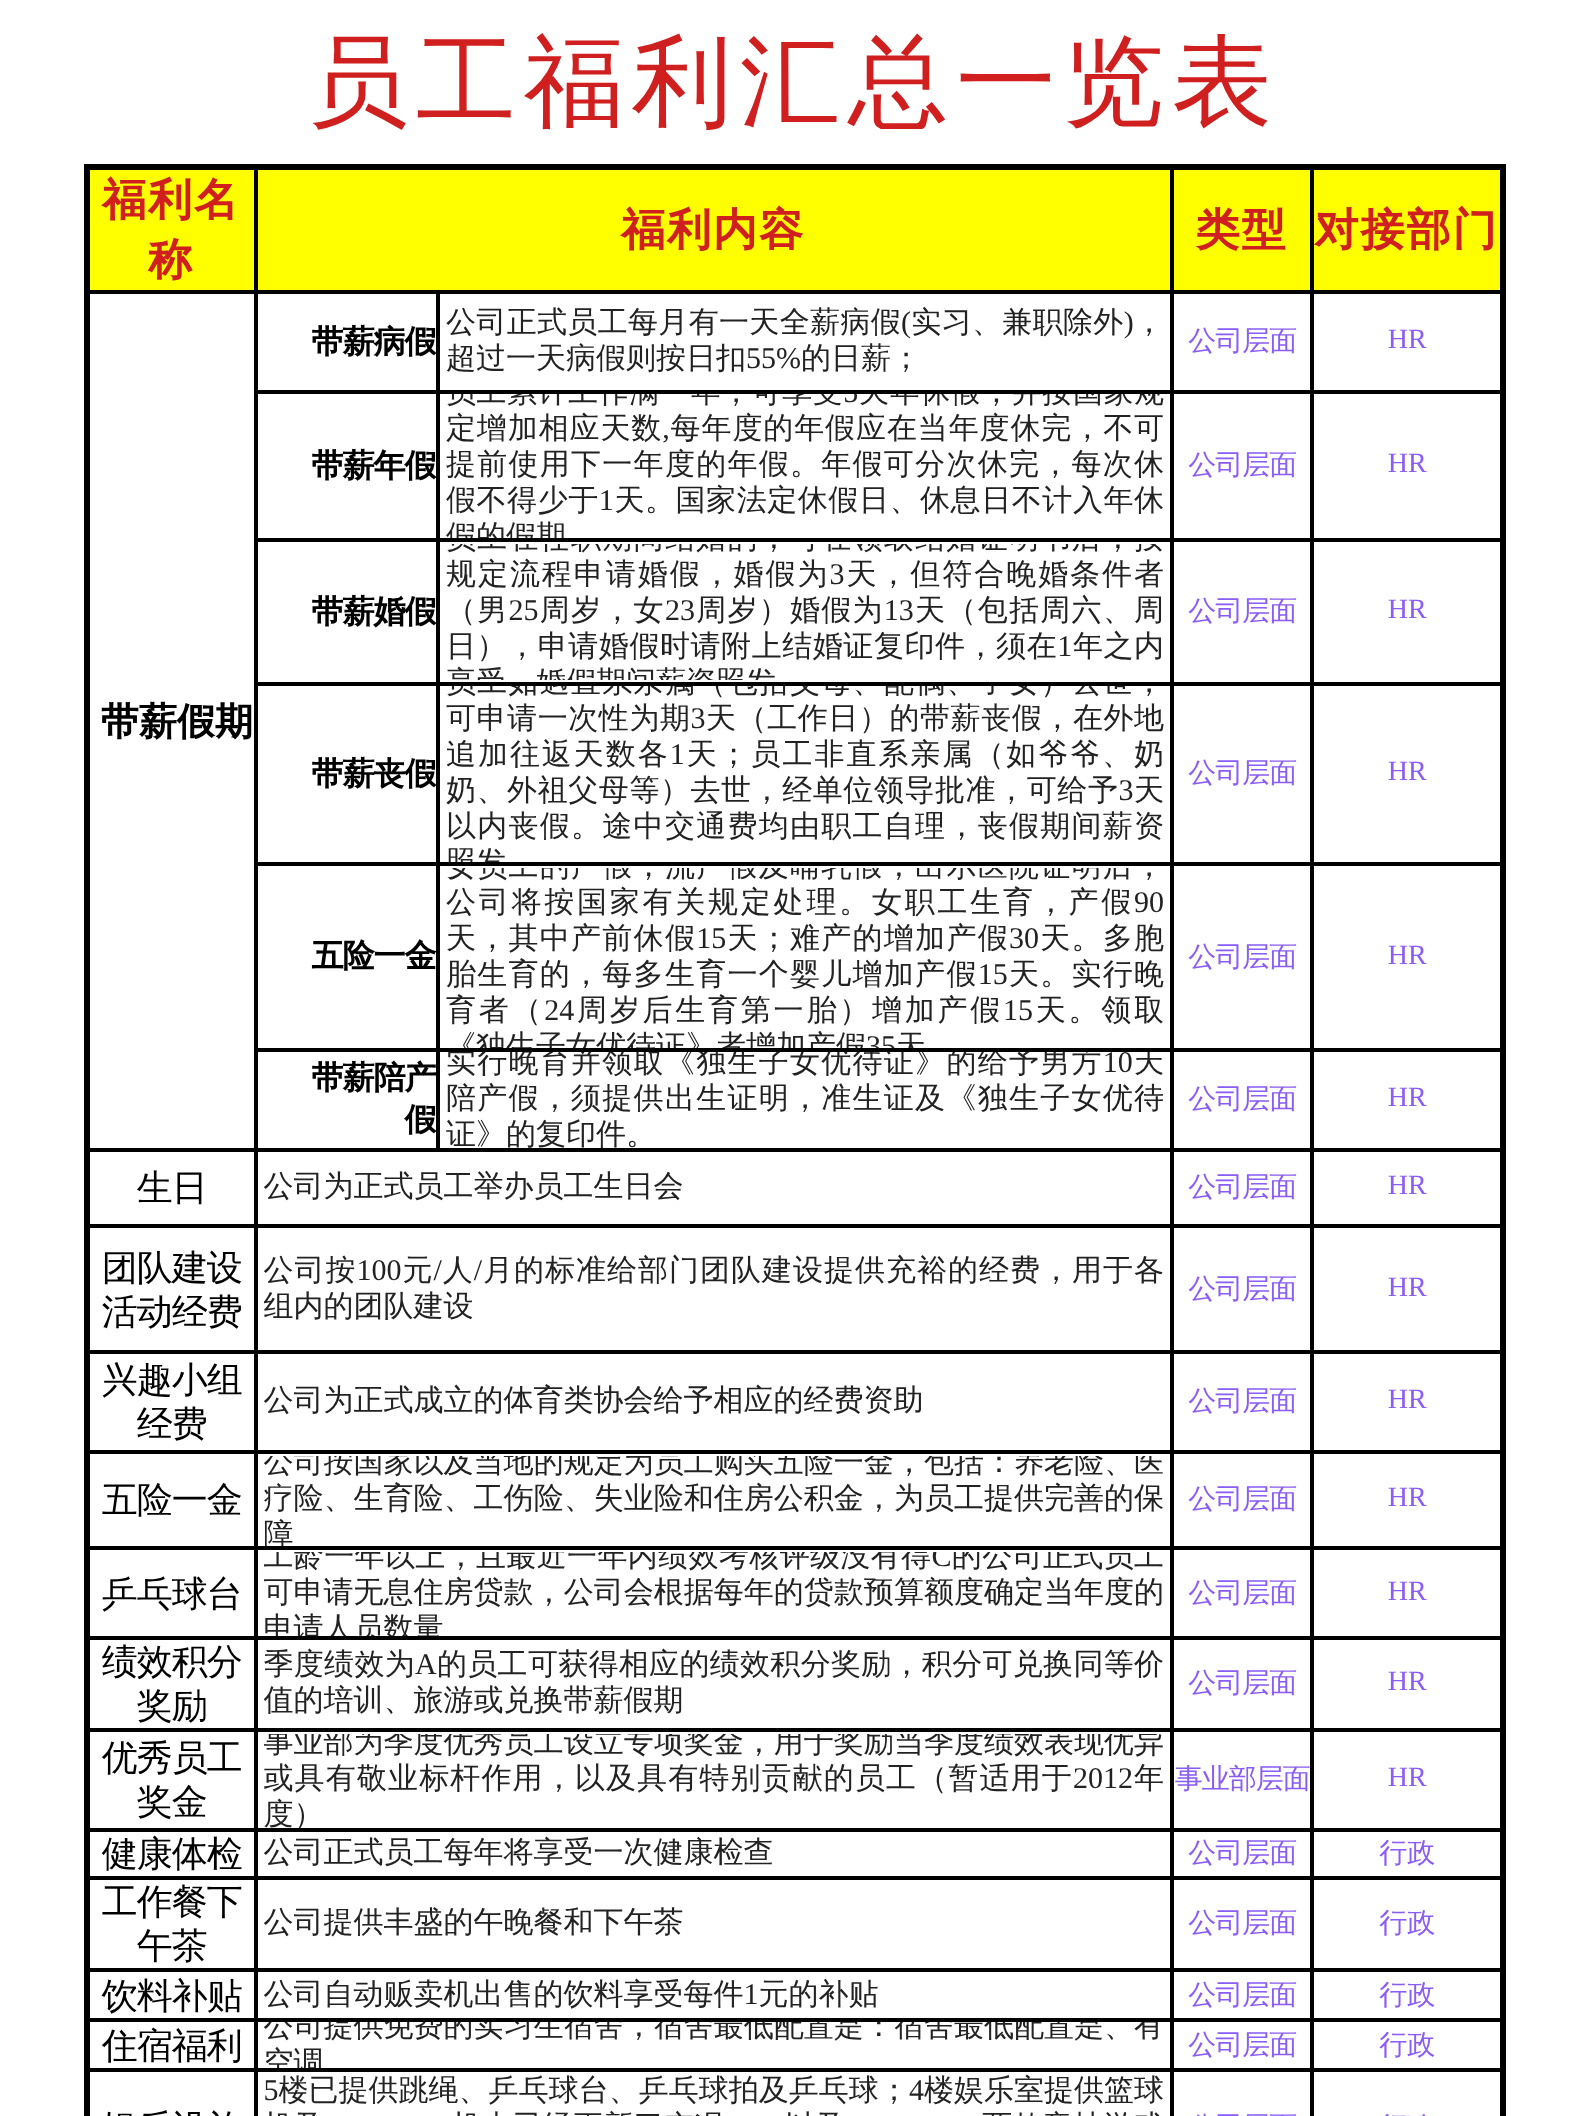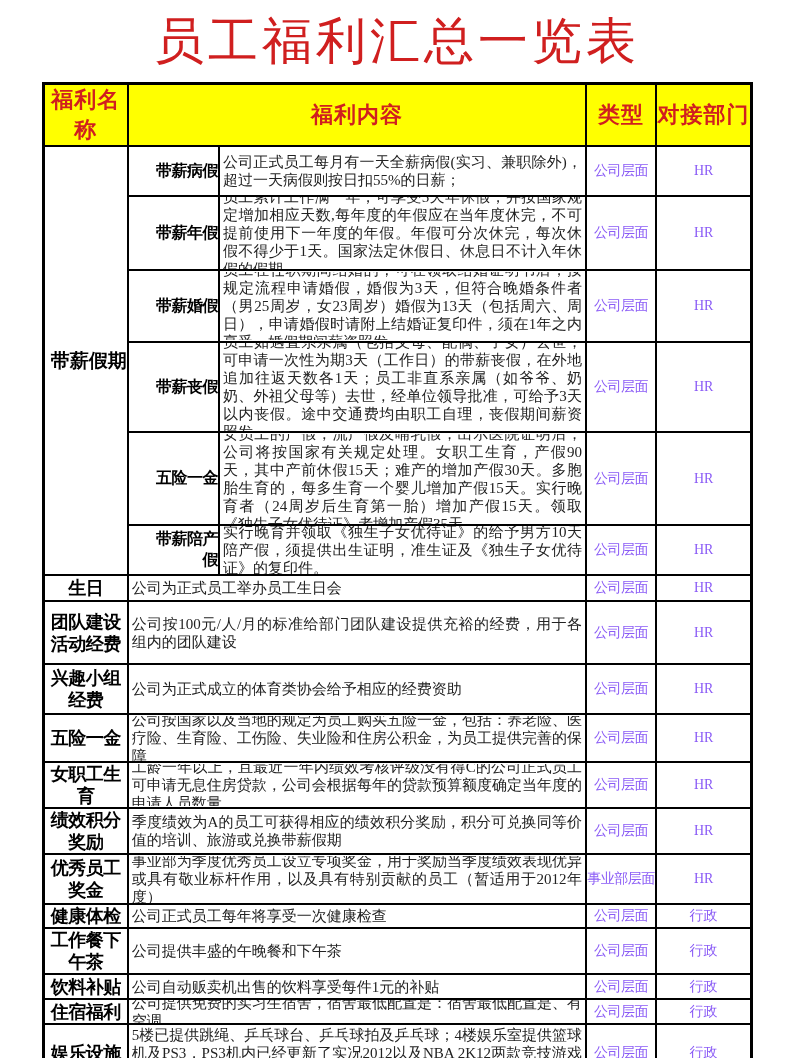--- a/index.html
+++ b/index.html
@@ -24,21 +24,21 @@
     letter-spacing:1px;text-align:center;
   }
   td.groupname{
     font-weight:900;font-size:19px;color:#000;text-align:right;vertical-align:middle;
   }
   td.subname{
     font-weight:900;font-size:16px;color:#000;text-align:right;vertical-align:middle;
     padding-left:19px;letter-spacing:-0.5px;
   }
   td.name{
-    font-weight:700;font-size:18px;color:#000;text-align:center;vertical-align:middle;
+    font-weight:400;font-size:18px;color:#000;text-align:center;vertical-align:middle;
     letter-spacing:-0.5px;line-height:22px;
   }
   td.content{
     font-family:"Liberation Serif",serif;font-size:15px;color:#222;
     text-align:justify;vertical-align:middle;padding:0 3px;
   }
   td.content .cw{
     display:flex;flex-direction:column;justify-content:center;overflow:hidden;
     line-height:18px;
   }
@@ -116,21 +116,21 @@
     <td class="content">
           <div class="cw" style="height:48px">实行晚育并领取《独生子女优待证》的给予男方10天陪产假，须提供出生证明，准生证及《独生子女优待证》的复印件。</div>
         </td>
     <td class="type">公司层面</td>
     <td class="dept">HR</td>
   </tr>
 
   <tr style="height:26px">
     <td class="name">生日</td>
     <td class="content" colspan="2">
-          <div class="cw" style="height:24px">公司为正式员工举办员工生日会</div>
+          <div class="cw" style="height:36px">公司为正式员工举办员工生日会</div>
         </td>
     <td class="type">公司层面</td>
     <td class="dept">HR</td>
   </tr>
   <tr style="height:63px">
     <td class="name">团队建设活动经费</td>
     <td class="content" colspan="2">
           <div class="cw" style="height:50px">公司按100元/人/月的标准给部门团队建设提供充裕的经费，用于各组内的团队建设</div>
         </td>
     <td class="type">公司层面</td>
@@ -146,21 +146,21 @@
   </tr>
   <tr style="height:48px">
     <td class="name">五险一金</td>
     <td class="content" colspan="2">
           <div class="cw" style="height:45px">公司按国家以及当地的规定为员工购买五险一金，包括：养老险、医疗险、生育险、工伤险、失业险和住房公积金，为员工提供完善的保障</div>
         </td>
     <td class="type">公司层面</td>
     <td class="dept">HR</td>
   </tr>
   <tr style="height:45px">
-    <td class="name">女职工生育</td>
+    <td class="name">乒乓球台</td>
     <td class="content" colspan="2">
           <div class="cw" style="height:42px">工龄一年以上，且最近一年内绩效考核评级没有得C的公司正式员工可申请无息住房贷款，公司会根据每年的贷款预算额度确定当年度的申请人员数量</div>
         </td>
     <td class="type">公司层面</td>
     <td class="dept">HR</td>
   </tr>
   <tr style="height:40px">
     <td class="name">绩效积分奖励</td>
     <td class="content" colspan="2">
           <div class="cw" style="height:38px">季度绩效为A的员工可获得相应的绩效积分奖励，积分可兑换同等价值的培训、旅游或兑换带薪假期</div>

